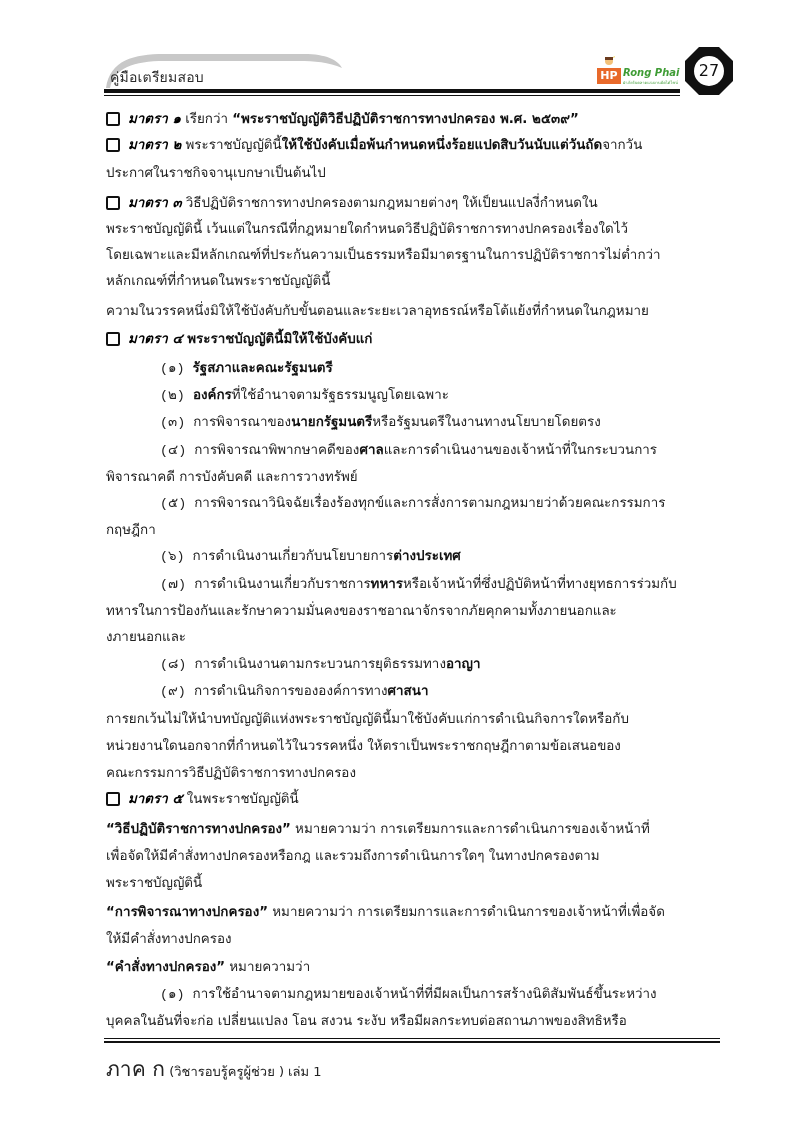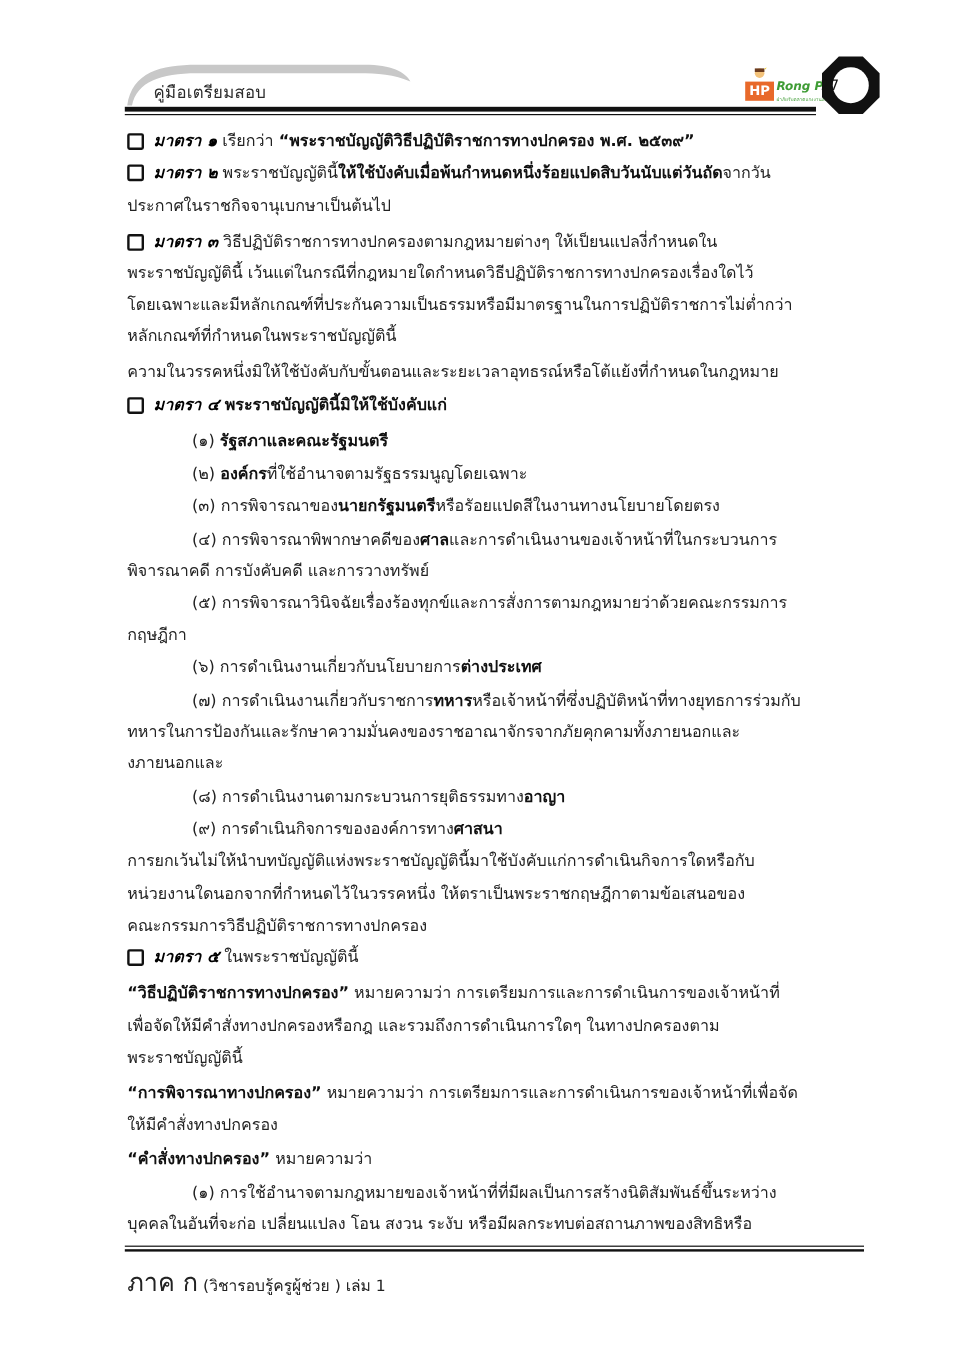--- a/index.html
+++ b/index.html
@@ -2,39 +2,39 @@
 <html><head>
 <meta charset="utf-8">
 <style>
   html, body { margin: 0; padding: 0; background: #ffffff; }
   body { width: 800px; height: 1132px; position: relative; overflow: hidden;
          font-family: "DejaVu Sans", sans-serif; color: #1a1a1a; }
 
   
   .hdr { position: absolute; left: 0; top: 0; width: 800px; height: 100px; }
   .hdr-arc { position: absolute; left: 104px; top: 50px; width: 240px; height: 40px; }
-  .hdr-title { position: absolute; left: 128px; top: 66px; font-size: 14px; color: #2b2b2b;
+  .hdr-title { position: absolute; left: 110px; top: 66px; font-size: 14px; color: #2b2b2b;
                font-family: "DejaVu Sans", sans-serif; letter-spacing: 0.2px; }
   .hdr-rule-thick { position: absolute; left: 104px; top: 89px; width: 576px; height: 4px; background: #111; }
   .hdr-rule-thin { position: absolute; left: 104px; top: 95px; width: 576px; height: 1px; background: #111; }
-  .logo { position: absolute; left: 597px; top: 56px; width: 84px; height: 30px; margin-left: 24px; }
+  .logo { position: absolute; left: 597px; top: 56px; width: 84px; height: 30px; }
   .logo-box { position: absolute; left: 0; top: 12px; width: 24px; height: 16px; background: #e8692a; color: #fff;
               font-weight: bold; font-size: 11px; line-height: 16px; text-align: center; font-family: "DejaVu Sans", sans-serif; }
   .logo-kid { position: absolute; left: 5px; top: 0px; width: 14px; height: 12px; }
   .logo-text { position: absolute; left: 26px; top: 11px; font-size: 10px; font-style: italic; font-weight: bold;
                color: #3f9c35; font-family: "DejaVu Sans", sans-serif; white-space: nowrap; }
   .logo-sub { position: absolute; left: 26px; top: 23px; font-size: 4px; color: #3f9c35; white-space: nowrap; }
   .pagebadge { position: absolute; left: 684px; top: 46px; width: 50px; height: 50px; }
-  .pagenum { position: absolute; left: 684px; top: 46px; width: 50px; height: 50px; line-height: 50px; text-align: left;
-             font-size: 12px; color: #111; font-family: "DejaVu Sans", sans-serif; }
+  .pagenum { position: absolute; left: 684px; top: 46px; width: 50px; height: 50px; line-height: 50px; text-align: center;
+             font-size: 16px; color: #111; font-family: "DejaVu Sans", sans-serif; }
 
   
   .content { position: absolute; left: 106px; top: 106px; width: 620px; }
   .line { position: absolute; left: 0; white-space: nowrap; font-size: 13.4px; line-height: 26px; height: 26px; color: #222; }
-  .ind { left: 54px; }
+  .ind { left: 54px; font-family: Liberation Mono, monospace; }
   .b { font-weight: bold; color: #111; margin-top: 11px; }
   .mt { font-weight: bold; font-style: italic; color: #000000; }
   .chk { display: inline-block; width: 14px; height: 14px; border: 2.5px solid #111; border-radius: 2px;
          vertical-align: -3px; margin-right: 8px; box-sizing: border-box; }
 
   
   .ftr-rule-thin { position: absolute; left: 104px; top: 1038px; width: 616px; height: 1px; background: #111; }
   .ftr-rule-thick { position: absolute; left: 104px; top: 1041px; width: 616px; height: 2px; background: #111; }
   .ftr-text { position: absolute; left: 106px; top: 1052px; font-size: 13px; color: #222; }
   .ftr-text .big { font-size: 21px; }
@@ -91,21 +91,21 @@
     <span class="chk"></span><span class="mt">มาตรา ๔</span><span class="b"> พระราชบัญญัตินี้มิให้ใช้บังคับแก่</span>
   </div>
 
   <div class="line ind" style="top:250px">
     <span>(๑) </span><span class="b">รัฐสภาและคณะรัฐมนตรี</span>
   </div>
   <div class="line ind" style="top:277px">
     <span>(๒) </span><span class="b">องค์กร</span><span>ที่ใช้อำนาจตามรัฐธรรมนูญโดยเฉพาะ</span>
   </div>
   <div class="line ind" style="top:304px">
-    <span>(๓) </span><span>การพิจารณาของ</span><span class="b">นายกรัฐมนตรี</span><span>หรือรัอยแปดสีในงานทางนโยบายโดยตรง</span>
+    <span>(๓) </span><span>การพิจารณาของ</span><span class="b">นายกรัฐมนตรี</span><span>หรือรัฐมนตรีในงานทางนโยบายโดยตรง</span>
   </div>
   <div class="line ind" style="top:332px">
     <span>(๔) </span><span>การพิจารณาพิพากษาคดีของ</span><span class="b">ศาล</span><span>และการดำเนินงานของเจ้าหน้าที่ในกระบวนการ</span>
   </div>
   <div class="line" style="top:358px">พิจารณาคดี การบังคับคดี และการวางทรัพย์</div>
   <div class="line ind" style="top:385px">
     <span>(๕) </span><span>การพิจารณาวินิจฉัยเรื่องร้องทุกข์และการสั่งการตามกฎหมายว่าด้วยคณะกรรมการ</span>
   </div>
   <div class="line" style="top:411px">กฤษฎีกา</div>
   <div class="line ind" style="top:438px">

